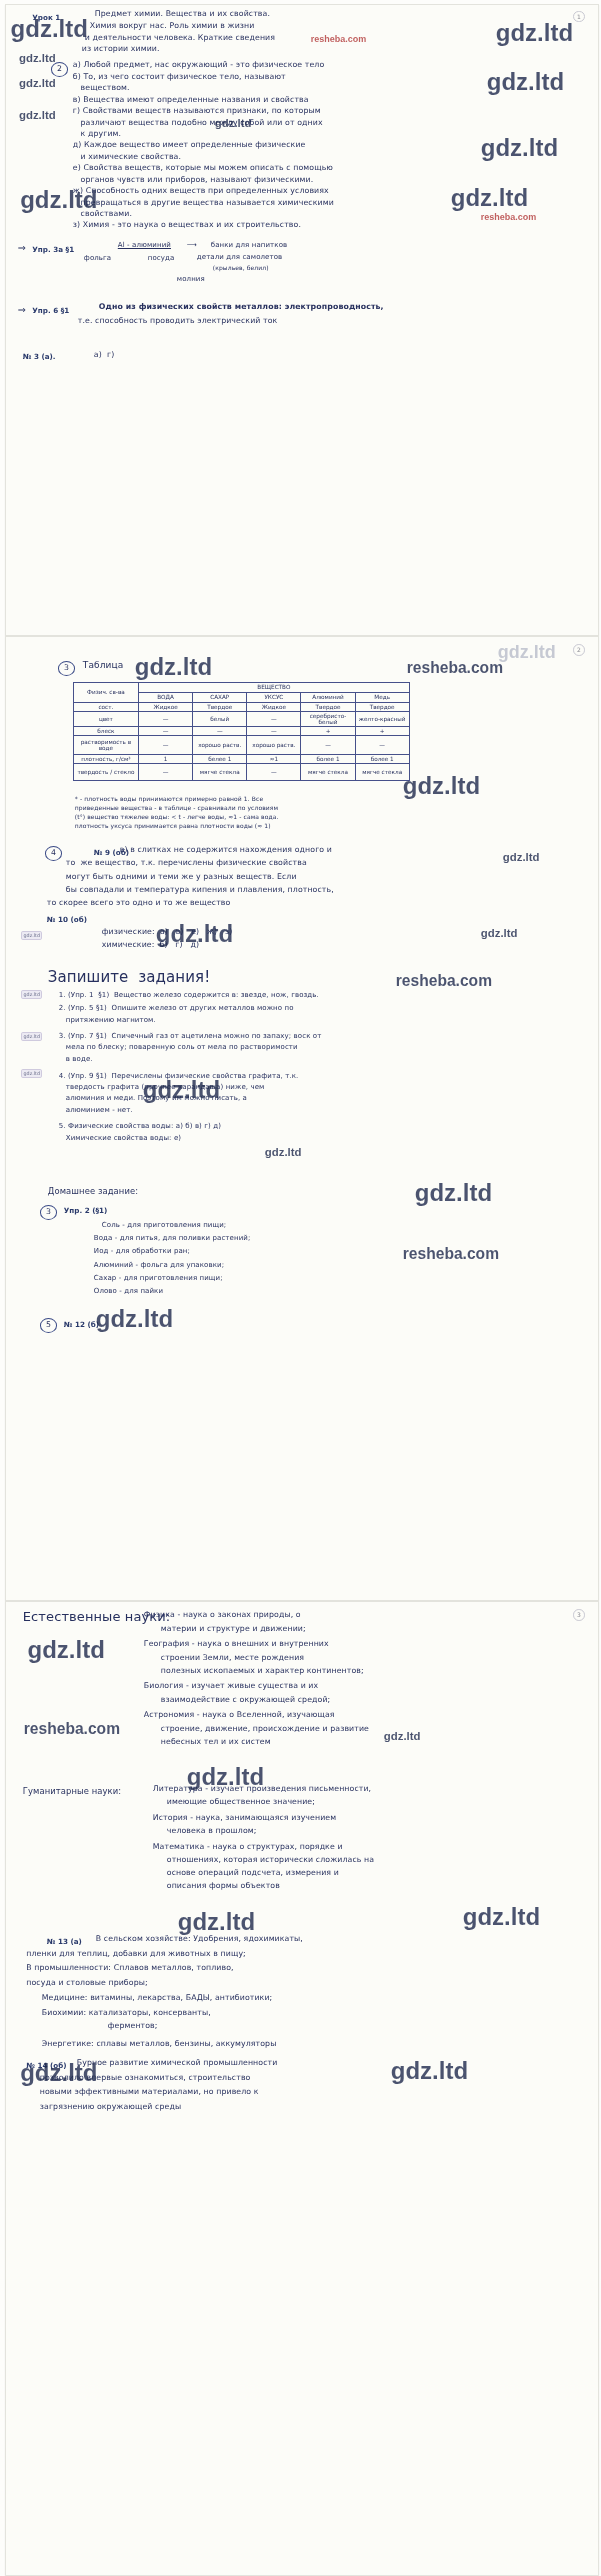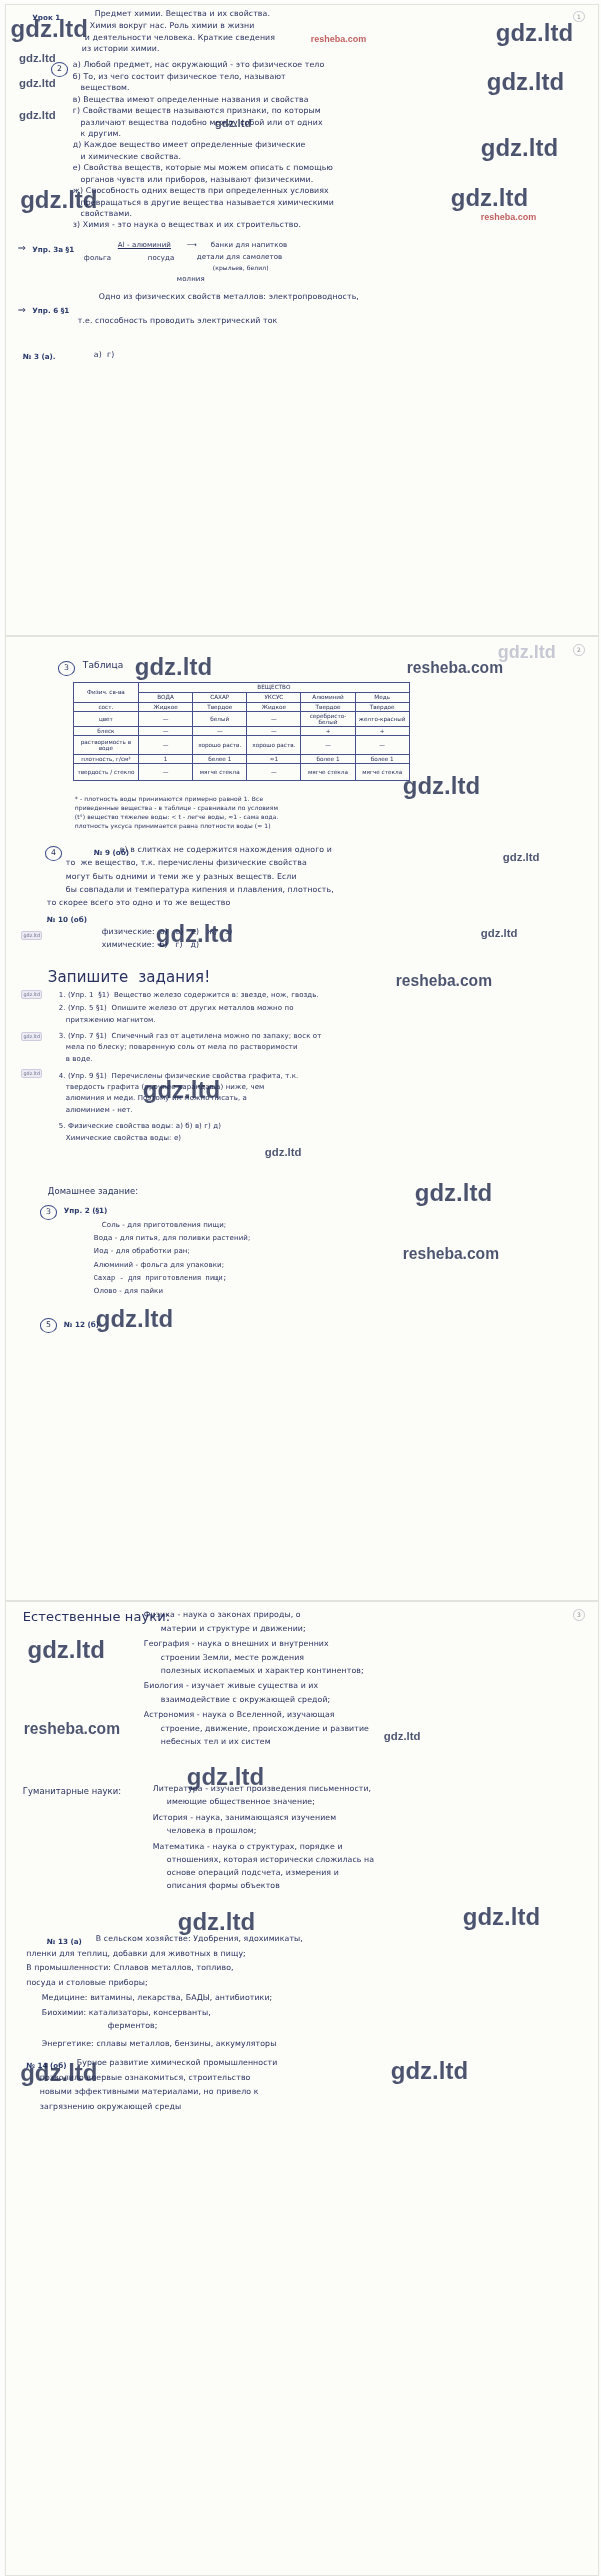--- a/index.html
+++ b/index.html
@@ -158,21 +158,21 @@
     <div class="hw small" style="left:181px;top:236px;">⟶</div>
     <div class="hw small" style="left:205px;top:236px;">банки для напитков</div>
     <div class="hw small" style="left:78px;top:249px;">фольга</div>
     <div class="hw small" style="left:142px;top:249px;">посуда</div>
     <div class="hw small" style="left:191px;top:248px;">детали для самолетов</div>
     <div class="hw tiny" style="left:207px;top:259px;">(крыльев, белил)</div>
     <div class="hw small" style="left:171px;top:270px;">молния</div>
 
     <div class="hw" style="left:12px;top:300px;font-size:9.6px;">⇒</div>
     <div class="lbl" style="left:26.5px;top:301px;">Упр. 6  §1</div>
-    <div class="hw" style="left:93px;top:287px;width:421px;">Одно из физических свойств металлов: электропроводность,</div>
+    <div class="hw" style="left:93px;top:297px;width:421px;font-weight:bold;">Одно из физических свойств металлов: электропроводность,</div>
     <div class="hw" style="left:72px;top:311px;width:421px;">т.е. способность проводить электрический ток</div>
 
     <div class="lbl" style="left:17px;top:347px;">№ 3 (а).</div>
     <div class="hw" style="left:88px;top:345px;">а)  г)</div>
 
     <div class="wm big" style="left:4.8px;top:10.8px;">gdz.ltd</div>
     <div class="wm big" style="left:490px;top:14.4px;">gdz.ltd</div>
     <div class="wm sm" style="left:13.2px;top:47px;">gdz.ltd</div>
     <div class="wm redsm" style="left:305px;top:29px;">resheba.com</div>
     <div class="wm sm" style="left:13.2px;top:72px;">gdz.ltd</div>
@@ -295,21 +295,21 @@
     <div class="hw small" style="left:63px;top:530px;width:494px;"></div>
 
     <div class="hw" style="left:42px;top:549px;font-size:8.4px;">Домашнее задание:</div>
 
     <div class="circ" style="left:34px;top:568px;">3</div>
     <div class="lbl" style="left:58px;top:569px;">Упр. 2 (§1)</div>
     <div class="hw small" style="left:96px;top:584px;width:421px;">Соль - для приготовления пищи;</div>
     <div class="hw small" style="left:88px;top:597px;width:421px;">Вода - для питья, для поливки растений;</div>
     <div class="hw small" style="left:88px;top:610px;width:421px;">Иод - для обработки ран;</div>
     <div class="hw small" style="left:88px;top:624px;width:421px;">Алюминий - фольга для упаковки;</div>
-    <div class="hw small" style="left:88px;top:637px;width:421px;font-family:Liberation Mono, monospace;">Сахар - для приготовления пищи;</div>
+    <div class="hw small" style="left:88px;top:637px;width:421px;">Сахар - для приготовления пищи;</div>
     <div class="hw small" style="left:88px;top:650px;width:421px;">Олово - для пайки</div>
 
     <div class="circ" style="left:34px;top:681px;">5</div>
     <div class="lbl" style="left:58px;top:683px;">№ 12 (б)</div>
 
     <div class="badge" style="left:15.6px;top:294px;">gdz.ltd</div>
     <div class="badge" style="left:15.6px;top:353px;">gdz.ltd</div>
     <div class="badge" style="left:15.6px;top:395px;">gdz.ltd</div>
     <div class="badge" style="left:15.6px;top:432px;">gdz.ltd</div>
 

